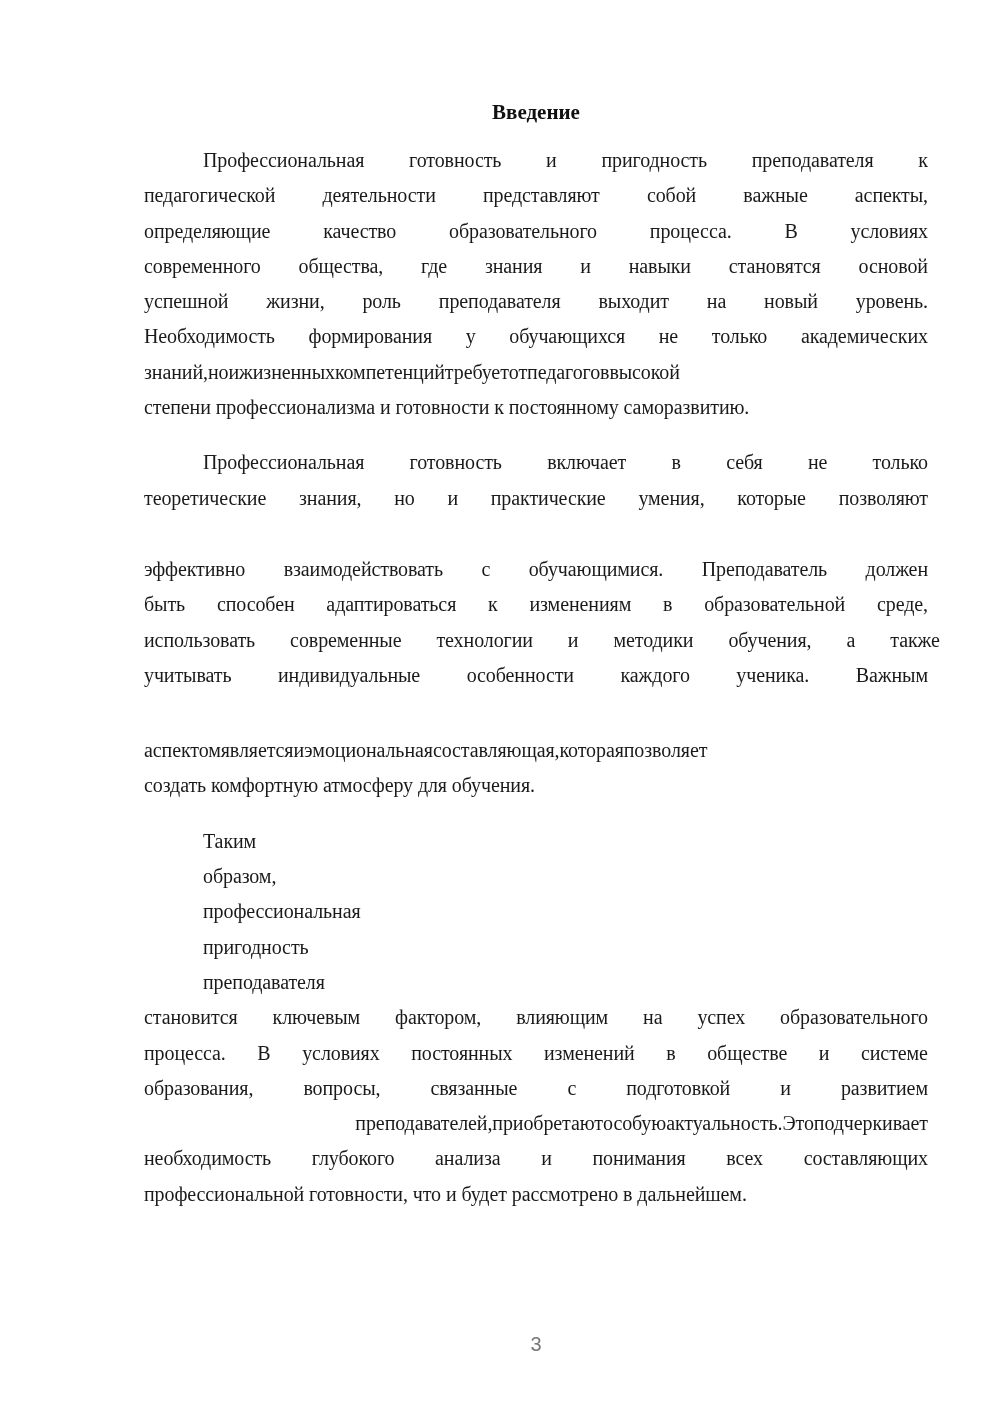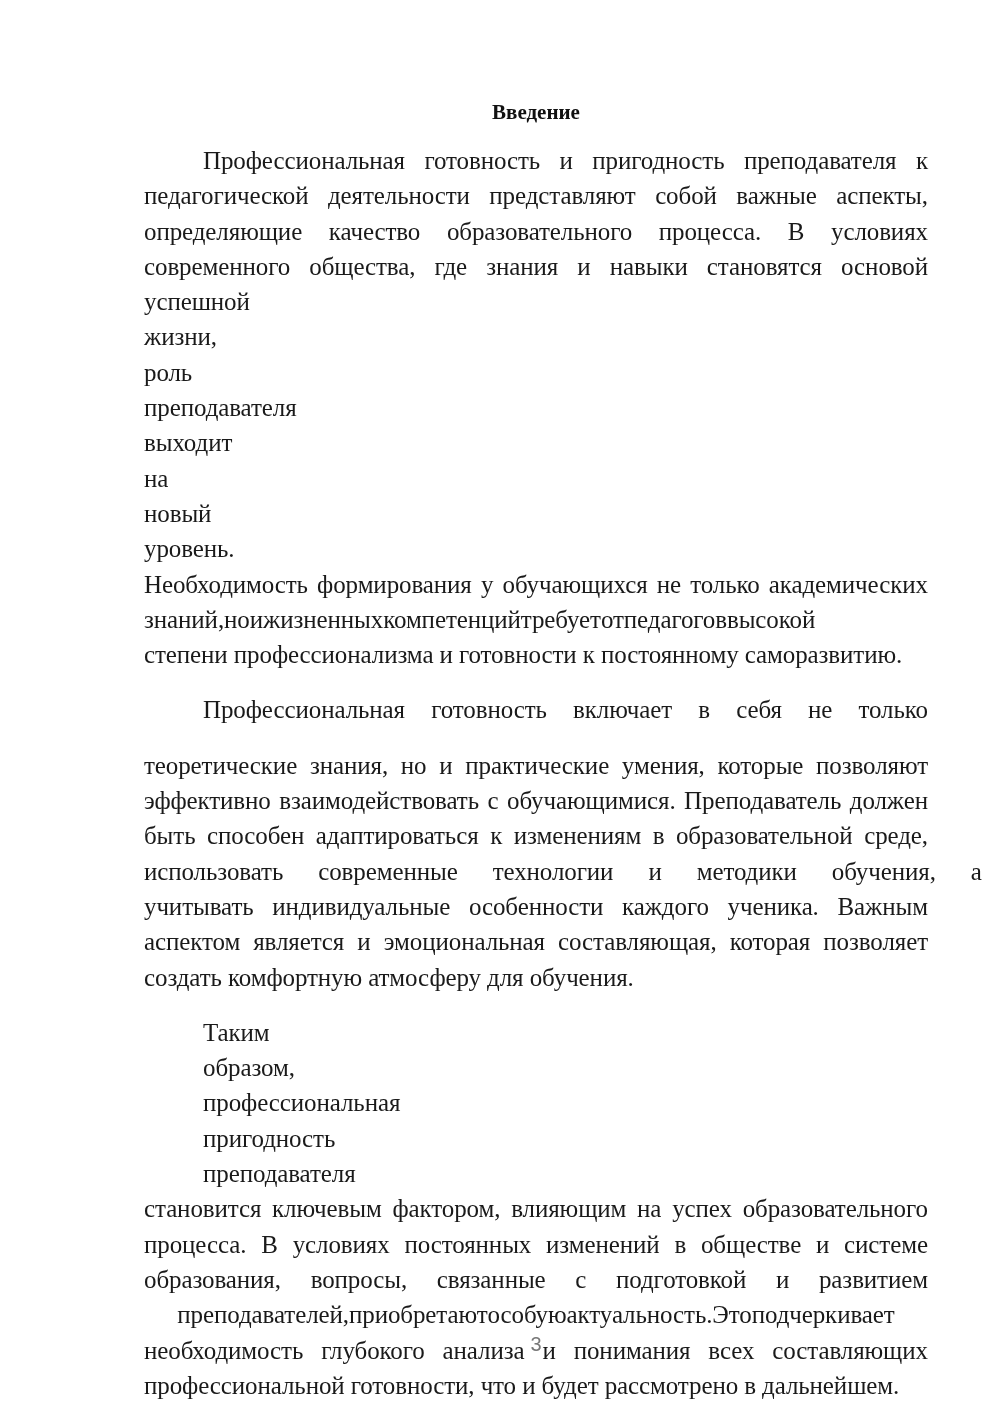--- a/index.html
+++ b/index.html
@@ -34,21 +34,21 @@
       color: #111;
     }
     .body-text {
       position: absolute;
       left: 144px;
       width: 784px;
       top: 143px;
     }
     .para {
       margin: 0;
-      font-size: 25px;
+      font-size: 20px;
       line-height: 35.3px;
       text-align: justify;
       text-indent: 59px;
       letter-spacing: -0.1px;
     }
     .para + .para {
       margin-top: 20px;
     }
     .line {
       display: block;
@@ -110,21 +110,21 @@
       <span class="line" style="display: flex; justify-content: space-between;">
           <span>современного</span>
           <span>общества,</span>
           <span>где</span>
           <span>знания</span>
           <span>и</span>
           <span>навыки</span>
           <span>становятся</span>
           <span>основой</span>
         </span>
-      <span class="line" style="display: flex; justify-content: flex-end; flex-direction: column;">
+      <span class="line" style="display: flex; justify-content: space-between;">
           <span>успешной</span>
           <span>жизни,</span>
           <span>роль</span>
           <span>преподавателя</span>
           <span>выходит</span>
           <span>на</span>
           <span>новый</span>
           <span>уровень.</span>
         </span>
       <span class="line" style="display: flex; justify-content: space-between;">
@@ -153,31 +153,31 @@
     <p class="para" style="text-indent:0; margin-top:20px">
       <span class="line first" style="display: flex; justify-content: space-between;">
           <span>Профессиональная</span>
           <span>готовность</span>
           <span>включает</span>
           <span>в</span>
           <span>себя</span>
           <span>не</span>
           <span>только</span>
         </span>
-      <span class="line" style="display: flex; justify-content: space-between; margin-top: 20px;">
+      <span class="line" style="display: flex; justify-content: space-between;">
           <span>теоретические</span>
           <span>знания,</span>
           <span>но</span>
           <span>и</span>
           <span>практические</span>
           <span>умения,</span>
           <span>которые</span>
           <span>позволяют</span>
         </span>
-      <span class="line" style="display: flex; justify-content: space-between;">
+      <span class="line" style="display: flex; justify-content: space-between; margin-top: 36px;">
           <span>эффективно</span>
           <span>взаимодействовать</span>
           <span>с</span>
           <span>обучающимися.</span>
           <span>Преподаватель</span>
           <span>должен</span>
         </span>
       <span class="line" style="display: flex; justify-content: space-between;">
           <span>быть</span>
           <span>способен</span>
@@ -199,21 +199,21 @@
           <span>также</span>
         </span>
       <span class="line" style="display: flex; justify-content: space-between;">
           <span>учитывать</span>
           <span>индивидуальные</span>
           <span>особенности</span>
           <span>каждого</span>
           <span>ученика.</span>
           <span>Важным</span>
         </span>
-      <span class="line" style="display: flex; justify-content: space-between;">
+      <span class="line" style="display: flex;  margin-top: 40px;">
           <span>аспектом</span>
           <span>является</span>
           <span>и</span>
           <span>эмоциональная</span>
           <span>составляющая,</span>
           <span>которая</span>
           <span>позволяет</span>
         </span>
       <span class="line last">создать комфортную атмосферу для обучения.</span>
     </p>
@@ -248,21 +248,21 @@
         </span>
       <span class="line" style="display: flex; justify-content: space-between;">
           <span>образования,</span>
           <span>вопросы,</span>
           <span>связанные</span>
           <span>с</span>
           <span>подготовкой</span>
           <span>и</span>
           <span>развитием</span>
         </span>
-      <span class="line" style="display: flex; justify-content: center;">
+      <span class="line" style="display: flex; justify-content: flex-end;">
           <span>преподавателей,</span>
           <span>приобретают</span>
           <span>особую</span>
           <span>актуальность.</span>
           <span>Это</span>
           <span>подчеркивает</span>
         </span>
       <span class="line" style="display: flex; justify-content: space-between;">
           <span>необходимость</span>
           <span>глубокого</span>

